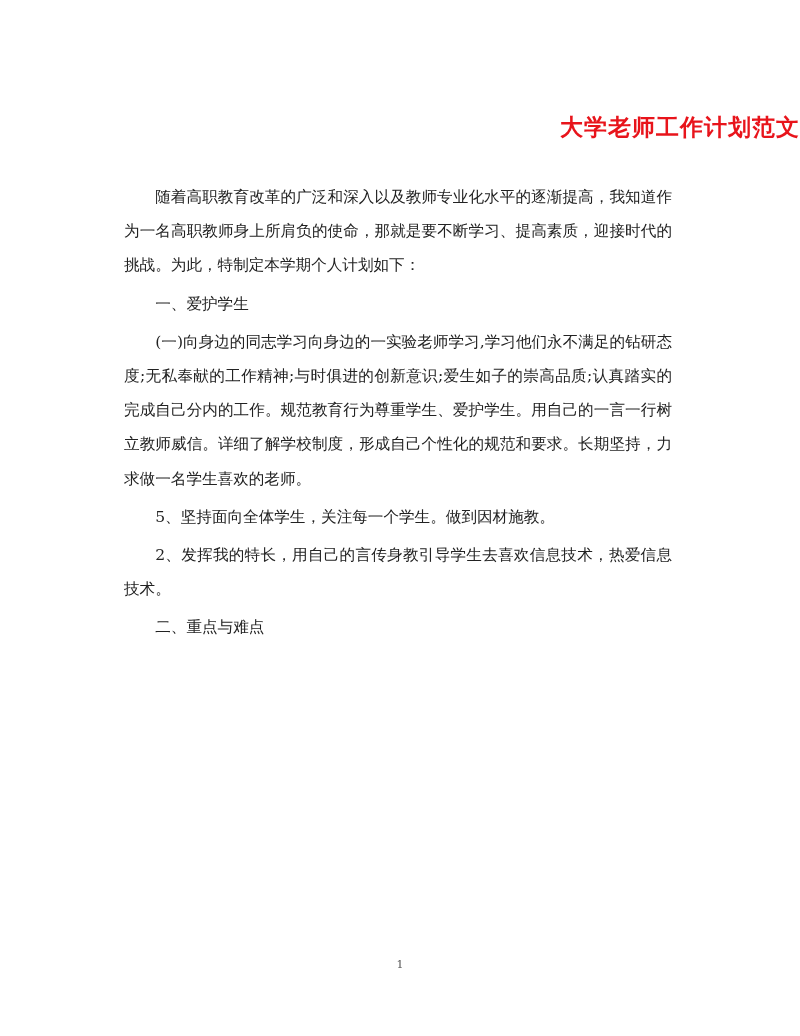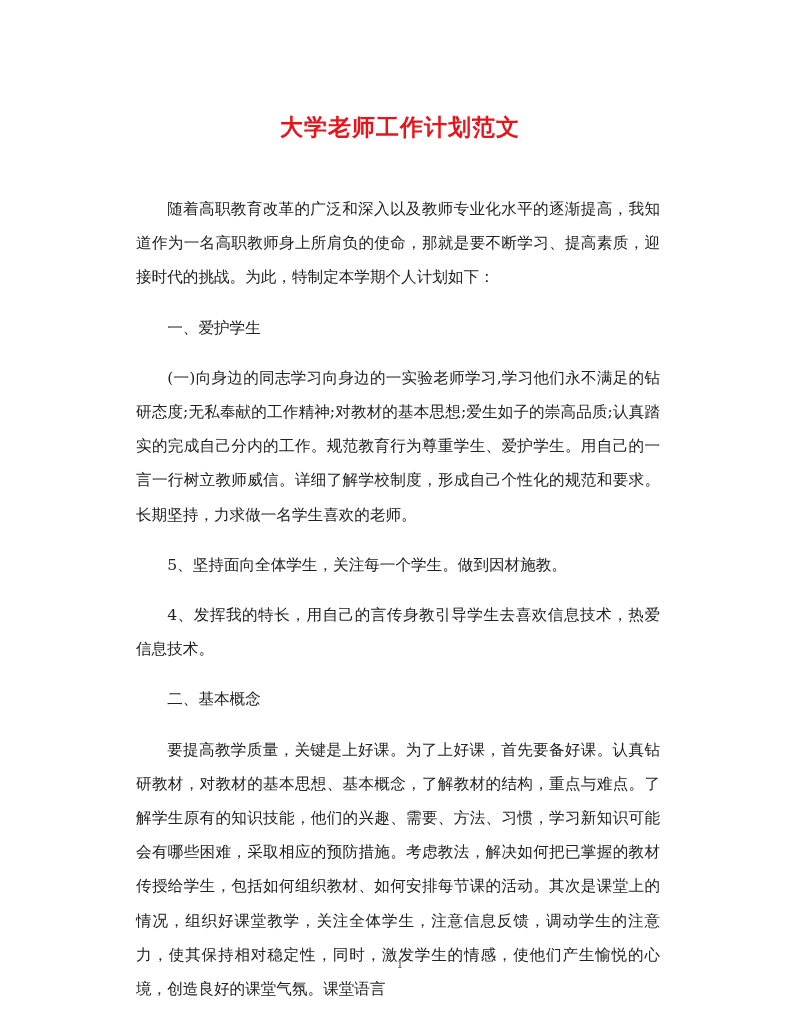--- a/index.html
+++ b/index.html
@@ -20,40 +20,40 @@
     left: 0; top: 0;
     width: 800px;
     height: 1036px;
     background: #ffffff;
   }
   .title {
     position: absolute;
     left: 0;
     top: 110px;
     width: 800px;
-    text-align: center;
+    text-align: right;
     font-family: "DejaVu Sans", "Liberation Sans", sans-serif;
     font-size: 23px;
     font-weight: bold;
     color: #e8141b;
     letter-spacing: 1px;
     line-height: 34px;
   }
   .body {
     position: absolute;
     left: 120px;
     top: 176px;
     width: 556px;
     font-size: 15.6px;
     line-height: 34.2px;
     color: #222222;
     text-align: justify;
   }
   .p {
-    margin: 16px;
+    margin: 4px;
     text-indent: 2em;
   }
   .page-num {
     position: absolute;
     left: 0;
     top: 958px;
     width: 800px;
     text-align: center;
     font-size: 11px;
     color: #555555;
@@ -62,21 +62,20 @@
 </style>
 </head>
 <body>
 
 <div class="page">
   <div class="title">大学老师工作计划范文</div>
 
   <div class="body">
     <p class="p">随着高职教育改革的广泛和深入以及教师专业化水平的逐渐提高，我知道作为一名高职教师身上所肩负的使命，那就是要不断学习、提高素质，迎接时代的挑战。为此，特制定本学期个人计划如下：</p>
     <p class="p">一、爱护学生</p>
-    <p class="p">(一)向身边的同志学习向身边的一实验老师学习,学习他们永不满足的钻研态度;无私奉献的工作精神;对教材的基本思想;爱生如子的崇高品质;认真踏实的完成自己分内的工作。规范教育行为尊重学生、爱护学生。用自己的一言一行树立教师威信。详细了解学校制度，形成自己个性化的规范和要求。长期坚持，力求做一名学生喜欢的老师。</p>
+    <p class="p">(一)向身边的同志学习向身边的一实验老师学习,学习他们永不满足的钻研态度;无私奉献的工作精神;与时俱进的创新意识;爱生如子的崇高品质;认真踏实的完成自己分内的工作。规范教育行为尊重学生、爱护学生。用自己的一言一行树立教师威信。详细了解学校制度，形成自己个性化的规范和要求。长期坚持，力求做一名学生喜欢的老师。</p>
     <p class="p">5、坚持面向全体学生，关注每一个学生。做到因材施教。</p>
-    <p class="p">4、发挥我的特长，用自己的言传身教引导学生去喜欢信息技术，热爱信息技术。</p>
-    <p class="p">二、基本概念</p>
-    <p class="p">要提高教学质量，关键是上好课。为了上好课，首先要备好课。认真钻研教材，对教材的基本思想、基本概念，了解教材的结构，重点与难点。了解学生原有的知识技能，他们的兴趣、需要、方法、习惯，学习新知识可能会有哪些困难，采取相应的预防措施。考虑教法，解决如何把已掌握的教材传授给学生，包括如何组织教材、如何安排每节课的活动。其次是课堂上的情况，组织好课堂教学，关注全体学生，注意信息反馈，调动学生的注意力，使其保持相对稳定性，同时，激发学生的情感，使他们产生愉悦的心境，创造良好的课堂气氛。课堂语言</p>
+    <p class="p">2、发挥我的特长，用自己的言传身教引导学生去喜欢信息技术，热爱信息技术。</p>
+    <p class="p">二、重点与难点</p>
   </div>
 
   <div class="page-num">1</div>
 </div>
 
 </body></html>

